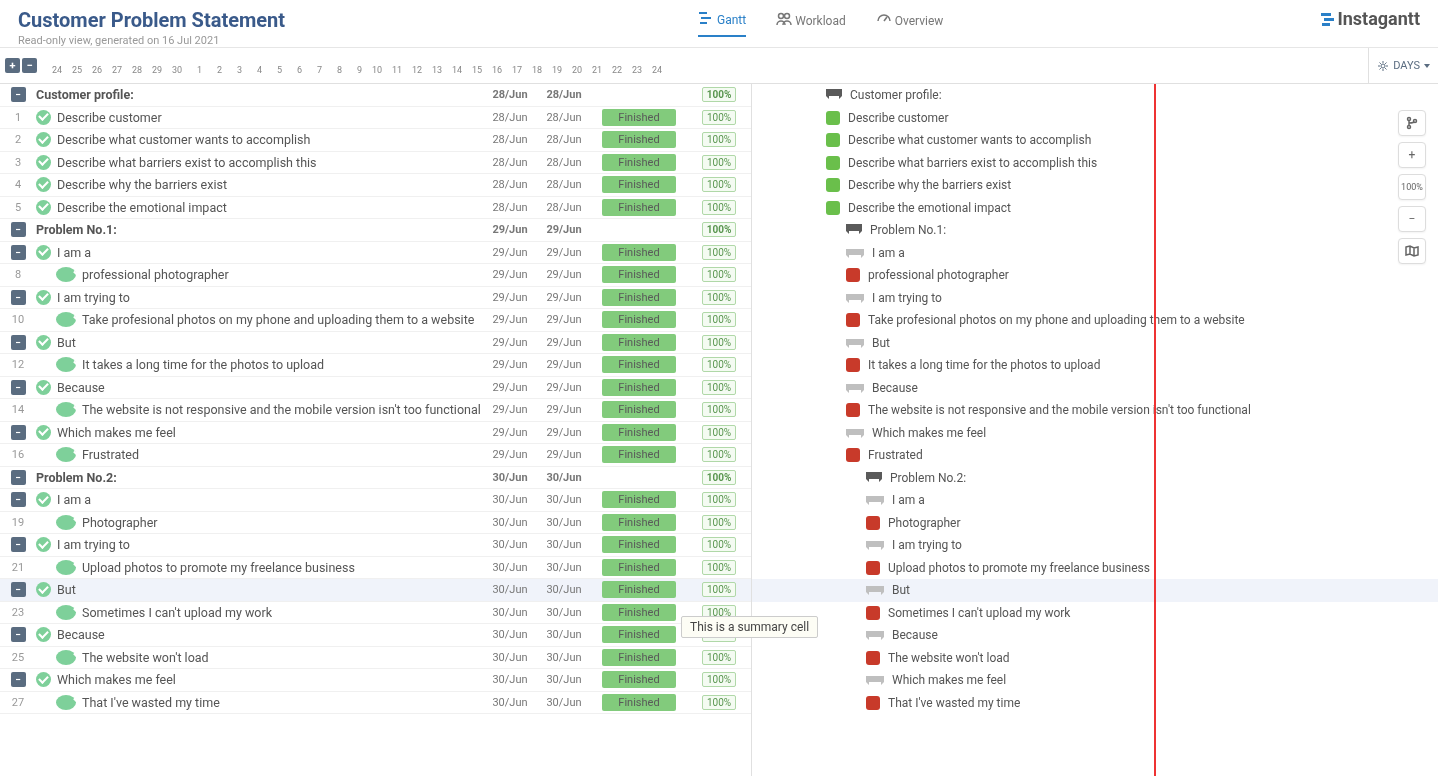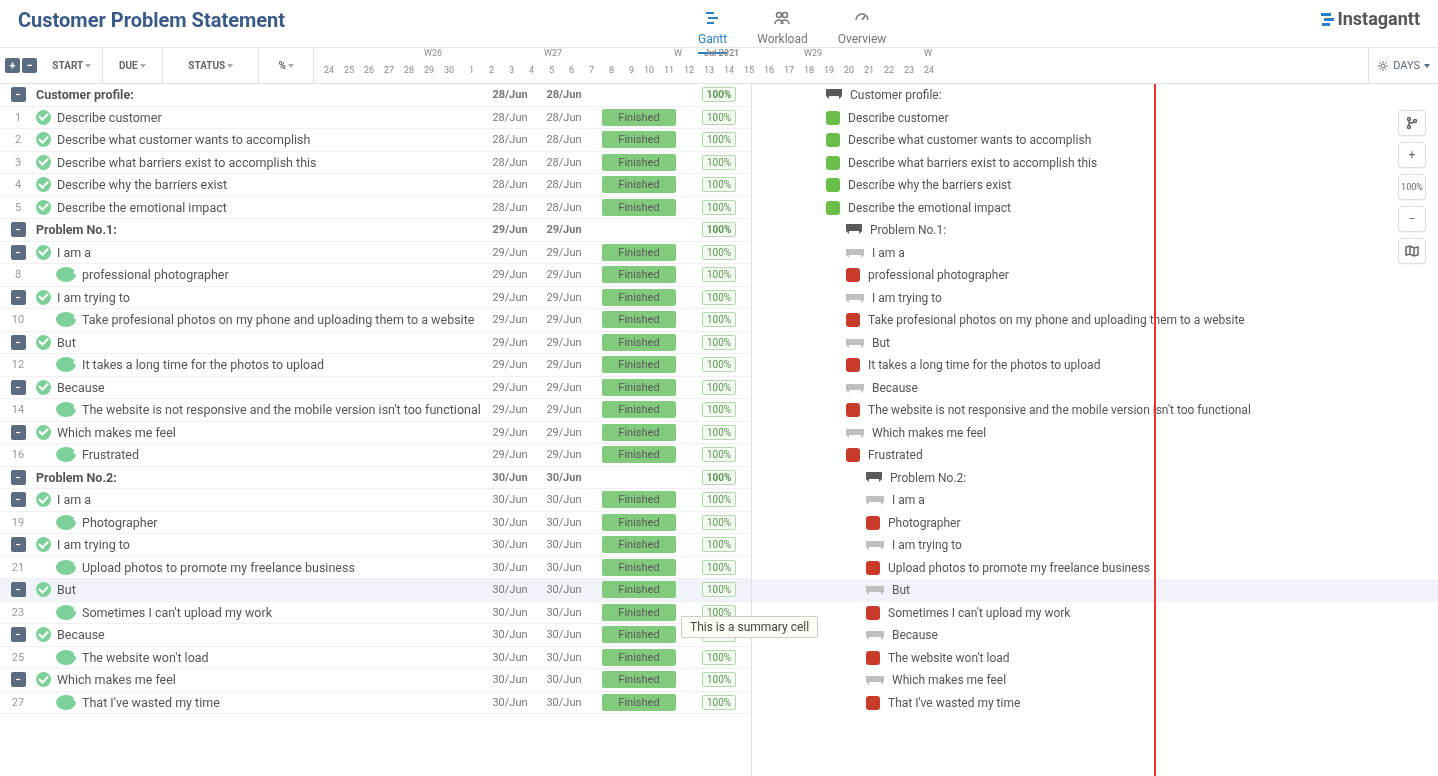--- a/index.html
+++ b/index.html
@@ -4,21 +4,21 @@
 <style>
 * { box-sizing: border-box; margin: 0; padding: 0; }
 body { font-family: -apple-system, BlinkMacSystemFont, "Segoe UI", Roboto, Arial, sans-serif; font-size: 13px; color: #555; background: #fff; width: 1438px; height: 776px; overflow: hidden; position: relative; }
 
 
 .header { display: flex; align-items: flex-start; padding: 8px 18px 0 18px; height: 48px; border-bottom: 1px solid #e6e6e6; }
 .header-left { flex: 0 0 auto; width: 500px; }
 .page-title { font-size: 20px; font-weight: 700; color: #3a5a8a; }
 .page-subtitle { font-size: 11px; color: #999; margin-top: 2px; }
 .header-tabs { flex: 1; display: flex; justify-content: flex-start; gap: 30px; padding-top: 2px; margin-left: 180px; }
-.htab { display: flex; flex-direction: column; align-items: center; gap: 3px; color: #777; cursor: pointer; font-size: 12px; padding-bottom: 6px; }
+.htab { display: flex; flex-direction: row; align-items: center; gap: 3px; color: #777; cursor: pointer; font-size: 12px; padding-bottom: 6px; }
 .htab.active { color: #2a80c8; border-bottom: 2px solid #2a80c8; }
 .htab svg { width: 16px; height: 16px; }
 .brand { display: flex; align-items: center; font-weight: 700; font-size: 18px; color: #555; margin-left: auto; }
 .brand svg { width: 18px; height: 18px; }
 
 
 .toolbar { display: flex; align-items: stretch; border-bottom: 1px solid #e0e0e0; height: 36px; }
 .tb-btns { display: flex; align-items: center; padding: 0 4px; gap: 0; }
 .sq { width: 15px; height: 15px; background: #5a6c80; color: #fff; display: inline-flex; align-items: center; justify-content: center; font-size: 11px; font-weight: bold; border-radius: 2px; margin: 1px; cursor: pointer; }
 .search-wrap { flex: 0 0 442px; display: flex; align-items: center; border-right: 1px solid #e0e0e0; padding: 0 8px; }
@@ -81,20 +81,21 @@
 
 
 .tooltip { position: absolute; background: #fdfdf5; border: 1px solid #ccc; padding: 3px 8px; font-size: 12px; color: #444; border-radius: 2px; z-index: 50; }
 </style>
 </head>
 <body>
 
 <div class="header">
   <div class="header-left">
     <div class="page-title">Customer Problem Statement</div>
+    <div class="page-subtitle">Read-only view, generated on 16 Jul 2021</div>
   </div>
   <div class="header-tabs">
     <div class="htab active">
       <span><svg viewBox="0 0 16 16">
             <rect x="1" y="2" width="8" height="2" fill="currentColor"></rect>
             <rect x="3" y="7" width="10" height="2" fill="currentColor"></rect>
             <rect x="2" y="12" width="7" height="2" fill="currentColor"></rect>
           </svg></span>
       <span>Gantt</span>
     </div>
@@ -122,47 +123,21 @@
       </svg>
     <span>Instagantt</span>
   </div>
 </div>
 
 <div class="toolbar">
   <div class="tb-btns">
     <span class="sq">+</span>
     <span class="sq">−</span>
   </div>
-  <div class="colheads">
-    <div class="ch">
-        <span>START</span>
-        <span class="filt"></span>
-      </div>
-    <div class="ch">
-        <span>DUE</span>
-        <span class="filt"></span>
-      </div>
-    <div class="ch" style="flex:1.6">
-        <span>STATUS</span>
-        <span class="filt"></span>
-      </div>
-    <div class="ch" style="flex:0.9">
-        <span>%</span>
-        <span class="filt"></span>
-      </div>
-  </div>
   <div class="timeline-head">
-    <div class="tl-months" id="tl-months">
-        <span style="left: 110px;">W26</span>
-        <span style="left: 230px;">W27</span>
-        <span style="left: 360px;">W</span>
-        <span style="left: 490px;">W29</span>
-        <span style="left: 610px;">W</span>
-        <span style="left: 390px; font-weight: 600;">Jul 2021</span>
-      </div>
     <div class="tl-days" id="tl-days">
         <span>24</span>
         <span>25</span>
         <span>26</span>
         <span>27</span>
         <span>28</span>
         <span>29</span>
         <span>30</span>
         <span>1</span>
         <span>2</span>

